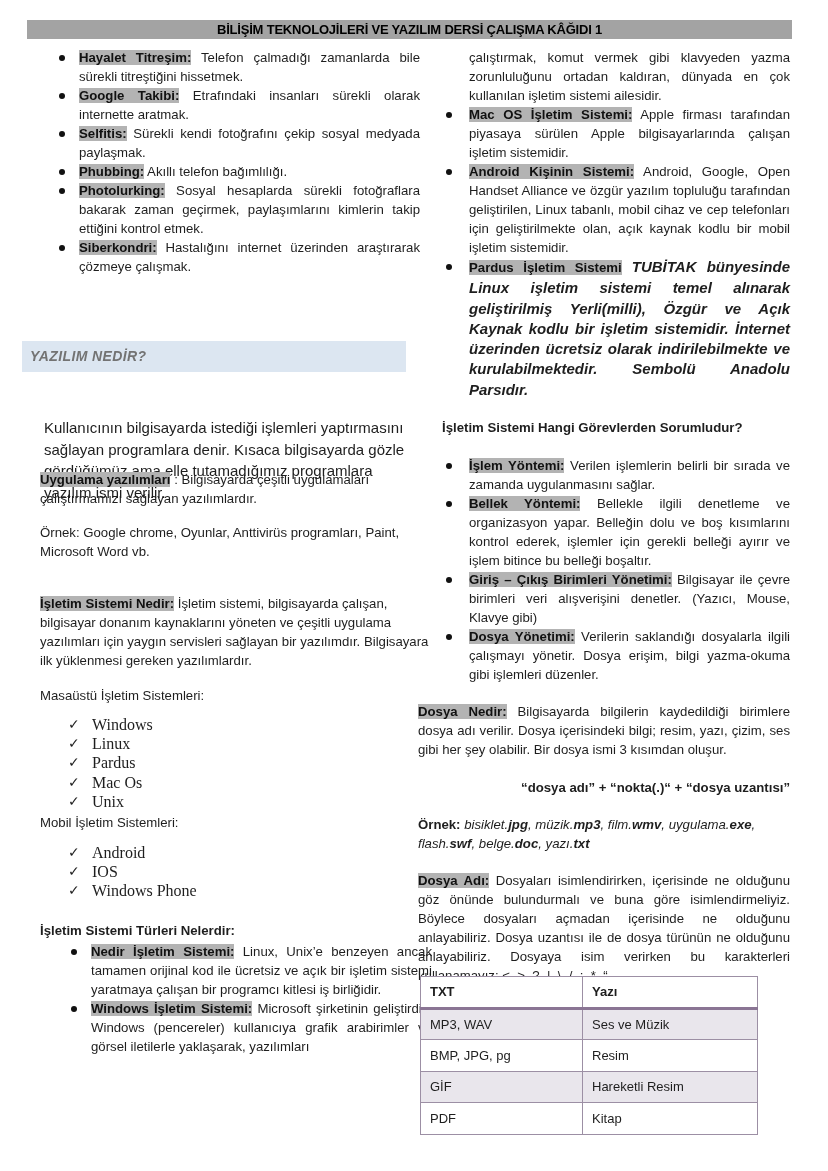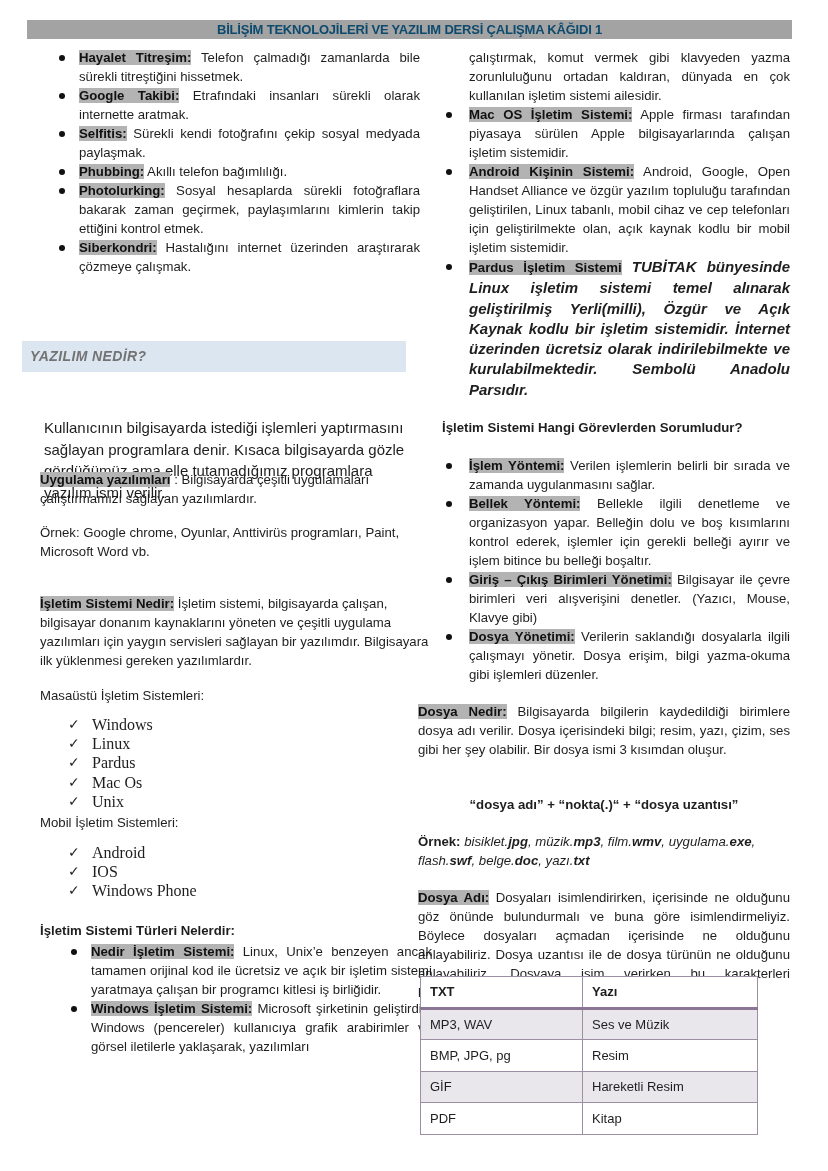--- a/index.html
+++ b/index.html
@@ -2,21 +2,21 @@
 <html><head>
 <meta charset="utf-8">
 <style>
   * { box-sizing: border-box; margin: 0; padding: 0; }
   html, body { width: 828px; height: 1171px; background: #ffffff; overflow: hidden; }
   body { position: relative; font-family: "Liberation Sans", sans-serif; color: #1e1e1e; }
 
   .title-bar {
     position: absolute; left: 27px; top: 20px; width: 765px; height: 19px;
     background: #a3a3a3; text-align: center;
-    font-weight: bold; font-size: 13px; line-height: 19px; color: #0c4a6e;
+    font-weight: bold; font-size: 13px; line-height: 19px; color: #000000;
     letter-spacing: -0.2px;
   }
 
   .col { position: absolute; font-size: 13.2px; line-height: 19px; }
   .col-left { left: 28px; top: 48px; width: 392px; }
   .col-right { left: 418px; top: 48px; width: 372px; }
 
   .justify { text-align: justify; }
   .hl { background: #b3b3b3; font-weight: bold; color: #111; }
 
@@ -135,21 +135,21 @@
     <li><span class="hl">İşlem Yöntemi:</span><span> Verilen işlemlerin belirli bir sırada ve zamanda uygulanmasını sağlar.</span></li>
     <li><span class="hl">Bellek Yöntemi:</span><span> Bellekle ilgili denetleme ve organizasyon yapar. Belleğin dolu ve boş kısımlarını kontrol ederek, işlemler için gerekli belleği ayırır ve işlem bitince bu belleği boşaltır.</span></li>
     <li><span class="hl">Giriş – Çıkış Birimleri Yönetimi:</span><span> Bilgisayar ile çevre birimleri veri alışverişini denetler. (Yazıcı, Mouse, Klavye gibi)</span></li>
     <li><span class="hl">Dosya Yönetimi:</span><span> Verilerin saklandığı dosyalarla ilgili çalışmayı yönetir. Dosya erişim, bilgi yazma-okuma gibi işlemleri düzenler.</span></li>
   </ul>
 
   <div class="justify" style="margin-top:18px;">
     <span class="hl">Dosya Nedir:</span><span> Bilgisayarda bilgilerin kaydedildiği birimlere dosya adı verilir. Dosya içerisindeki bilgi; resim, yazı, çizim, ses gibi her şey olabilir. Bir dosya ismi 3 kısımdan oluşur.</span>
   </div>
 
-  <div class="formula" style="margin-top:36px;">“dosya adı” + “nokta(.)“ + “dosya uzantısı”</div>
+  <div class="formula" style="margin-top:19px;text-align:right;">“dosya adı” + “nokta(.)“ + “dosya uzantısı”</div>
 
   <div style="margin-top:18px;">
     <span class="b">Örnek:</span>
     <span class="i">bisiklet.</span><span class="i b">jpg</span><span class="i">, </span><span class="i">müzik.</span><span class="i b">mp3</span><span class="i">, </span><span class="i">film.</span><span class="i b">wmv</span><span class="i">, </span><span class="i">uygulama.</span><span class="i b">exe</span><span class="i">, </span><span class="i">flash.</span><span class="i b">swf</span><span class="i">, </span><span class="i">belge.</span><span class="i b">doc</span><span class="i">, </span><span class="i">yazı.</span><span class="i b">txt</span>
   </div>
 
   <div class="justify" style="margin-top:18px;">
     <span class="hl">Dosya Adı:</span><span> Dosyaları isimlendirirken, içerisinde ne olduğunu göz önünde bulundurmalı ve buna göre isimlendirmeliyiz. Böylece dosyaları açmadan içerisinde ne olduğunu anlayabiliriz. Dosya uzantısı ile de dosya türünün ne olduğunu anlayabiliriz. Dosyaya isim verirken bu karakterleri kullanamayız: &lt;, &gt;, ?, |, \, /, :, *, “</span>
   </div>
 </div>

